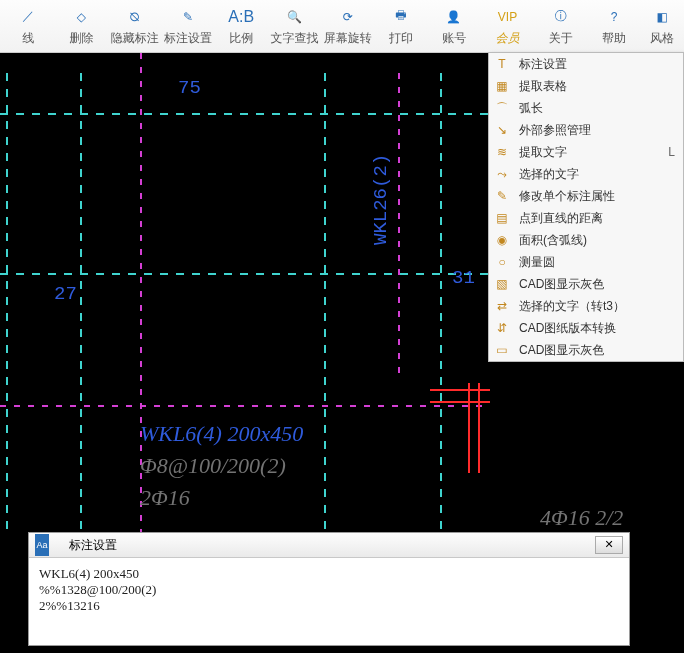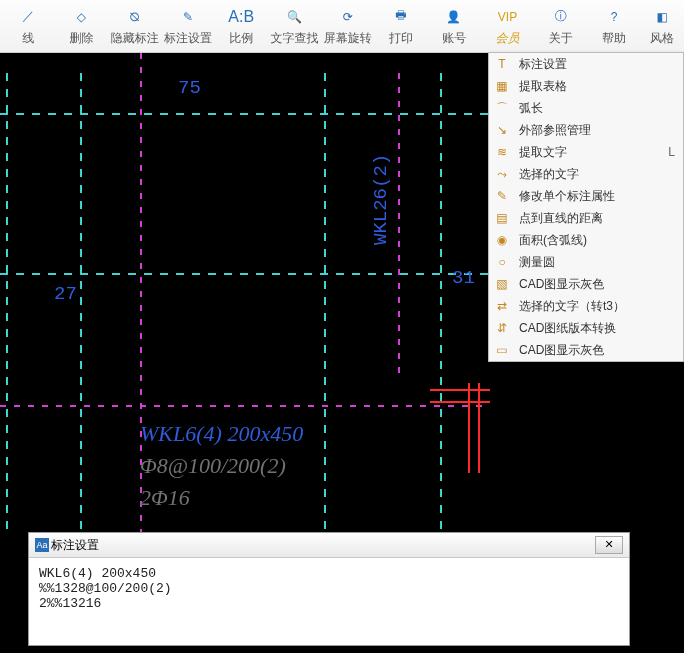--- a/index.html
+++ b/index.html
@@ -117,40 +117,40 @@
   }
   .dlg-title {
     height: 24px;
     background: linear-gradient(#fdfdfd,#eaeaea);
     border-bottom: 1px solid #c8c8c8;
     display: flex;
     align-items: center;
     padding: 0 6px;
   }
   .dlg-title .app-ico {
-    width: 14px; height: 14px;
+    width: 14px; height: 22px;
     background: #2a6fb7;
     color: #fff;
     font-size: 9px;
     display:flex;align-items:center;justify-content:center;
-    margin-right: 2px;
+    margin-right: 20px;
   }
   .dlg-title .close {
     margin-left: auto;
     width: 26px; height: 16px;
     border: 1px solid #aaa;
     background: linear-gradient(#fff,#ddd);
     text-align:center;
     font-size: 11px;
     line-height: 14px;
     cursor: pointer;
   }
   .dlg-body {
     padding: 8px 10px;
-    font-family: Liberation Mono, monospace;
+    font-family: Liberation Serif, serif;
     font-size: 13px;
     color: #222;
     white-space: pre;
   }
   
   .dash-v { background: repeating-linear-gradient(180deg,#3fd4cf 0 8px, transparent 8px 16px);}
   .dash-h { background: repeating-linear-gradient(90deg,#3fd4cf 0 8px, transparent 8px 16px);}
   .dash-m-v { background: repeating-linear-gradient(180deg,#d43fd4 0 6px, transparent 6px 14px);}
   .dash-m-h { background: repeating-linear-gradient(90deg,#d43fd4 0 6px, transparent 6px 14px);}
 </style>
@@ -230,20 +230,21 @@
   <div class="hline red" style="top:348px;left:430px;width:60px;height:2px"></div>
 
   <span class="dim-text" style="top:24px;left:178px">75</span>
   <span class="dim-text" style="top:230px;left:54px">27</span>
   <span class="dim-text" style="top:214px;left:452px">31</span>
   <span class="dim-text vert" style="top:192px;left:370px">WKL26(2)</span>
 
   <span class="annot blue" style="top:368px;left:140px">WKL6(4) 200x450</span>
   <span class="annot yellow" style="top:400px;left:140px">Φ8@100/200(2)</span>
   <span class="annot yellow" style="top:432px;left:140px">2Φ16</span>
+  <span class="annot yellow" style="top:452px;left:540px">4Φ16 2/2</span>
 </div>
 
 <div class="menu">
   <div class="menu-item">
       <span class="micon">T</span>
       <span>标注设置</span>
     </div>
   <div class="menu-item">
       <span class="micon">▦</span>
       <span>提取表格</span>

